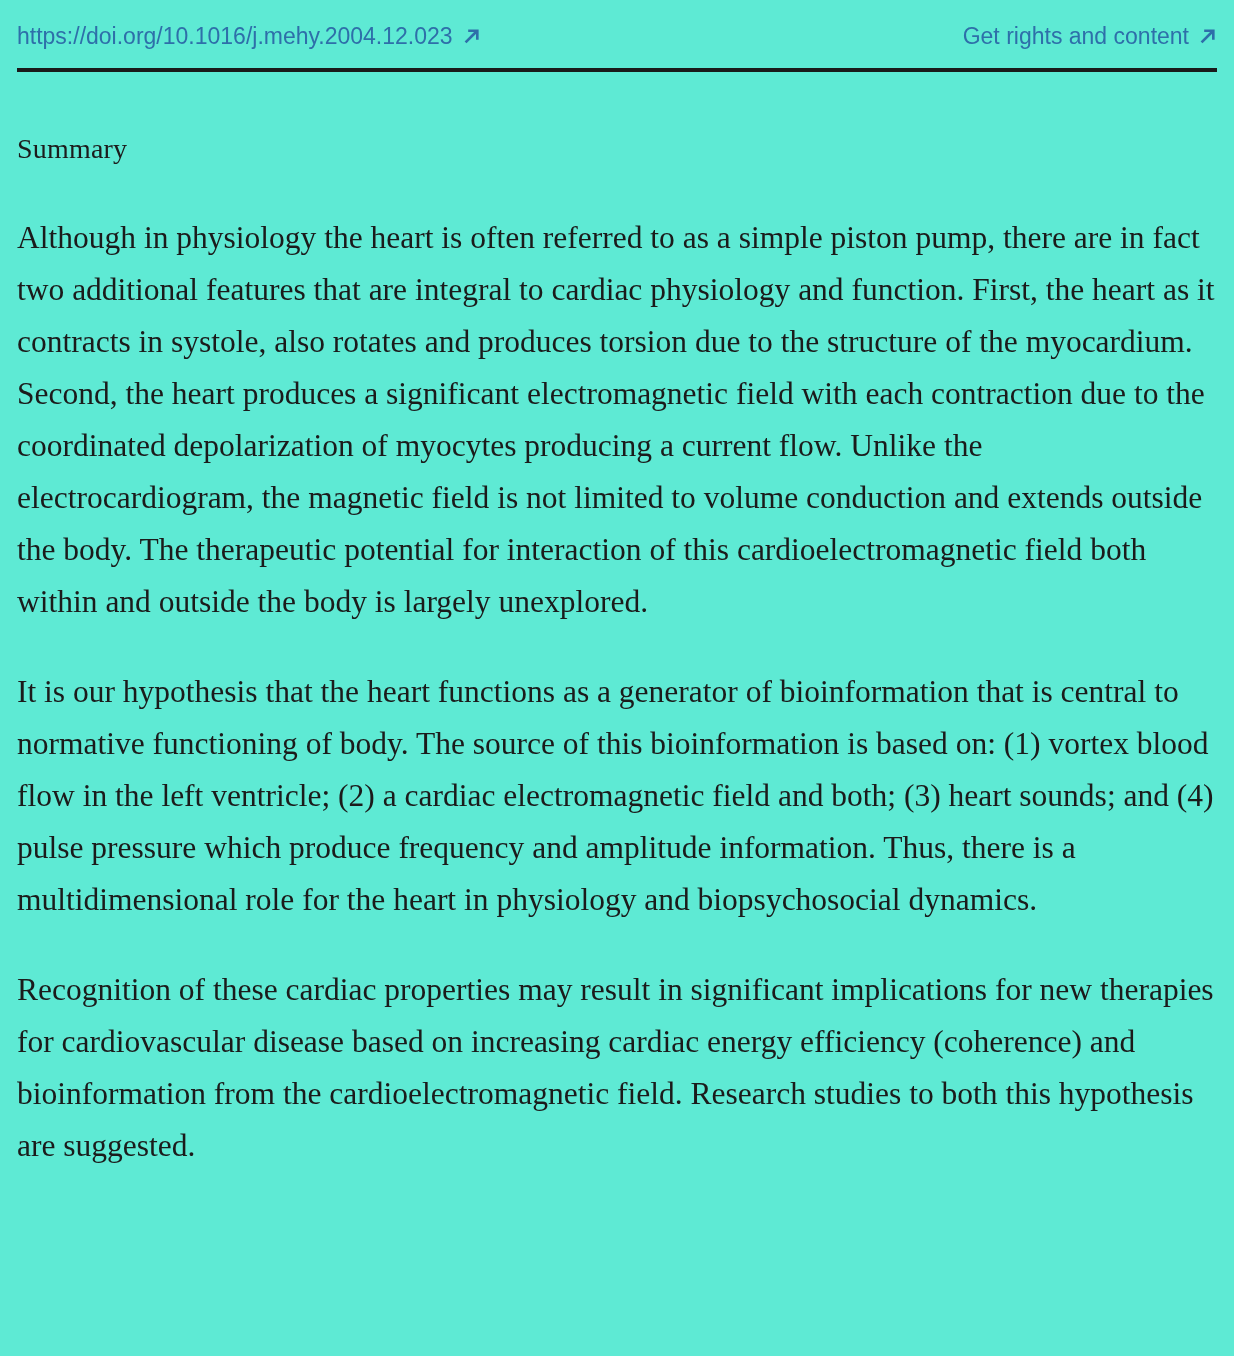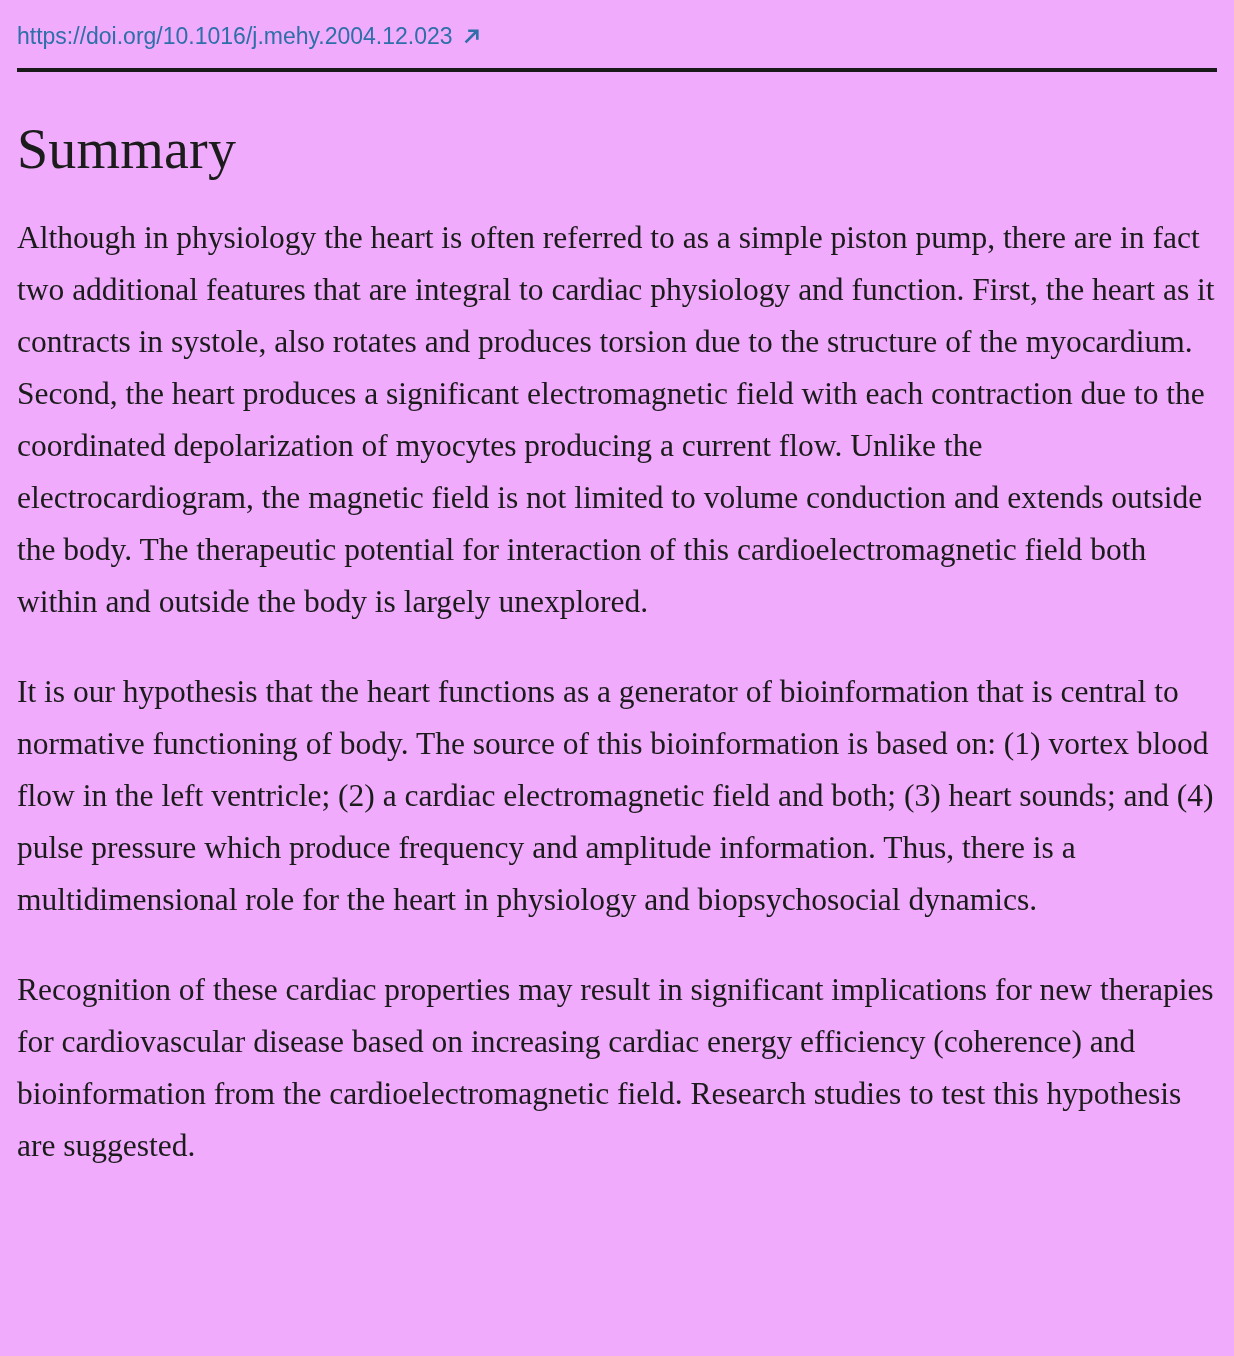--- a/index.html
+++ b/index.html
@@ -5,21 +5,21 @@
   html, body {
     margin: 0;
     padding: 0;
     background: #ffffff;
   }
   .page {
     width: 1234px;
     min-height: 1356px;
     box-sizing: border-box;
     padding: 21px 17px 36px 17px;
-    background: #f0abfc;
+    background: #5eead4;
     font-family: "Liberation Serif", "DejaVu Serif", serif;
     color: #1b1b1b;
   }
   
   .header-row {
     display: flex;
     justify-content: space-between;
     align-items: center;
     font-family: "Liberation Sans", "DejaVu Sans", sans-serif;
     font-size: 23px;
@@ -48,21 +48,21 @@
   
   .divider {
     height: 4px;
     background: #1a1a1a;
     margin-top: 17px;
     border: none;
   }
   
   .summary-title {
     margin: 52px 0 0 0;
-    font-size: 56px;
+    font-size: 28px;
     line-height: 50px;
     font-weight: 400;
     color: #1c1c1c;
     letter-spacing: 0.2px;
   }
   .abstract p {
     margin: 38px 0 0 0;
     max-width: 1200px;
     font-size: 31.5px;
     line-height: 52px;
@@ -84,25 +84,34 @@
   <div class="header-row">
     <a class="top-link">
       <span>https://doi.org/10.1016/j.mehy.2004.12.023</span>
       <span class="ext-arrow">
         <svg viewBox="0 0 16 16" fill="none" stroke="#2e6fa9" stroke-width="2.2">
           <path d="M3 13 L12.4 3.6"></path>
           <path d="M5.2 3.1 H12.9 V10.8"></path>
         </svg>
       </span>
     </a>
+    <a class="top-link">
+      <span>Get rights and content</span>
+      <span class="ext-arrow">
+        <svg viewBox="0 0 16 16" fill="none" stroke="#2e6fa9" stroke-width="2.2">
+          <path d="M3 13 L12.4 3.6"></path>
+          <path d="M5.2 3.1 H12.9 V10.8"></path>
+        </svg>
+      </span>
+    </a>
   </div>
 
   <div class="divider"></div>
 
   <h2 class="summary-title">Summary</h2>
 
   <div class="abstract">
     <p>Although in physiology the heart is often referred to as a simple <a class="term-link">piston pump</a>, there are in fact two additional features that are integral to <a class="term-link">cardiac physiology</a> and function. First, the heart as it contracts in systole, also rotates and produces torsion due to the structure of the <a class="term-link">myocardium</a>. Second, the heart produces a significant <a class="term-link">electromagnetic field</a> with each contraction due to the coordinated depolarization of <a class="term-link">myocytes</a> producing a current flow. Unlike the electrocardiogram, the <a class="term-link">magnetic field</a> is not limited to volume conduction and extends outside the body. The therapeutic potential for interaction of this cardioelectromagnetic field both within and outside the body is largely unexplored.</p>
     <p>It is our hypothesis that the heart functions as a generator of bioinformation that is central to normative functioning of body. The source of this bioinformation is based on: (1) vortex <a class="term-link">blood flow</a> in the <a class="term-link">left ventricle</a>; (2) a cardiac <a class="term-link">electromagnetic field</a> and both; (3) <a class="term-link">heart sounds</a>; and (4) pulse pressure which produce frequency and amplitude information. Thus, there is a multidimensional role for the heart in physiology and biopsychosocial dynamics.</p>
-    <p>Recognition of these cardiac properties may result in significant implications for new therapies for cardiovascular disease based on increasing cardiac energy efficiency (coherence) and bioinformation from the cardioelectromagnetic field. Research studies to test this hypothesis are suggested.</p>
+    <p>Recognition of these cardiac properties may result in significant implications for new therapies for cardiovascular disease based on increasing cardiac energy efficiency (coherence) and bioinformation from the cardioelectromagnetic field. Research studies to both this hypothesis are suggested.</p>
   </div>
 
 </div>
 
 </body></html>

